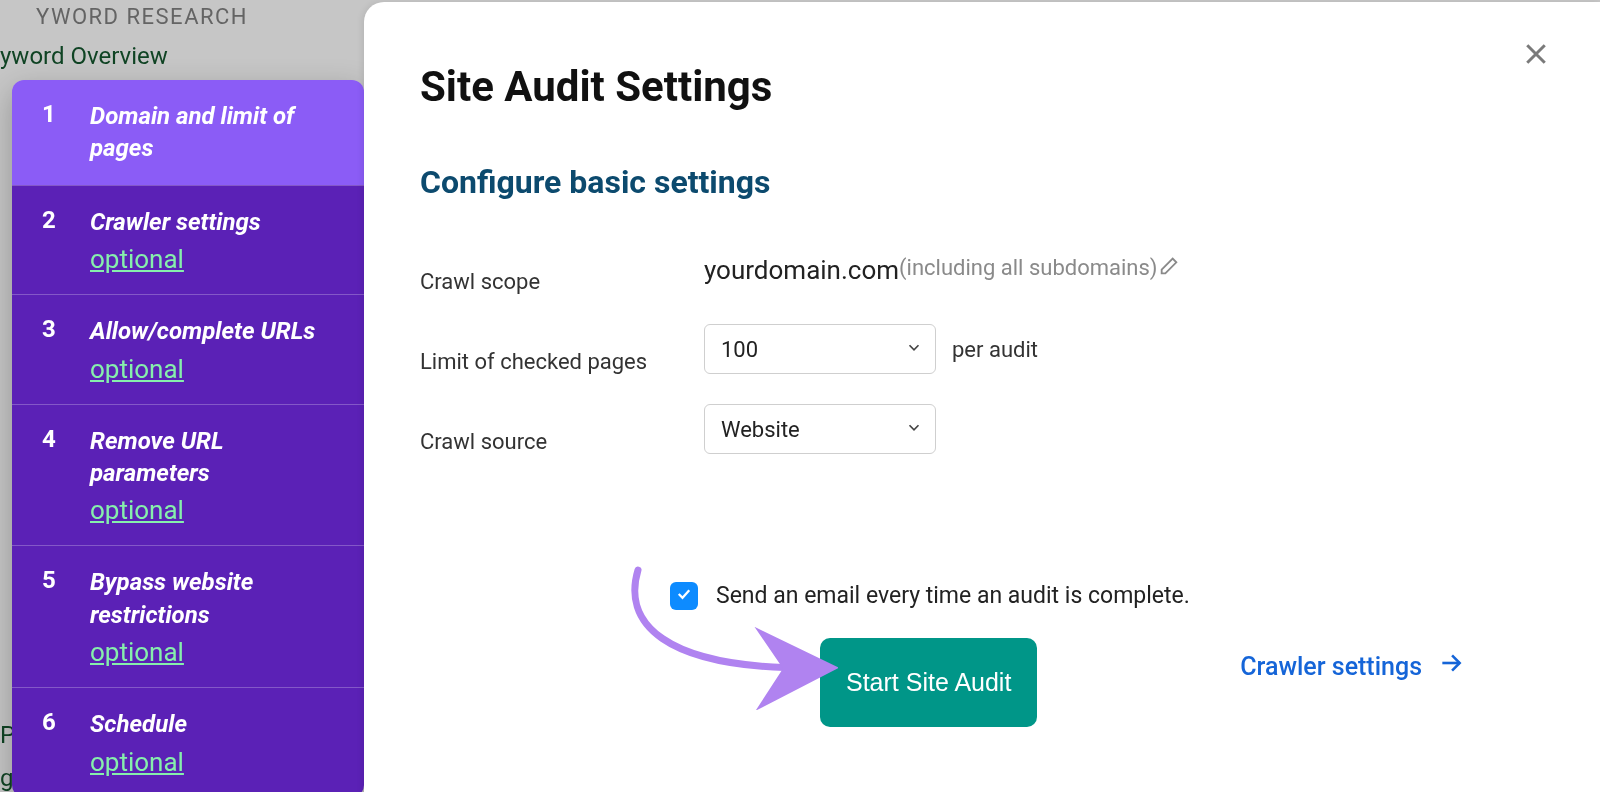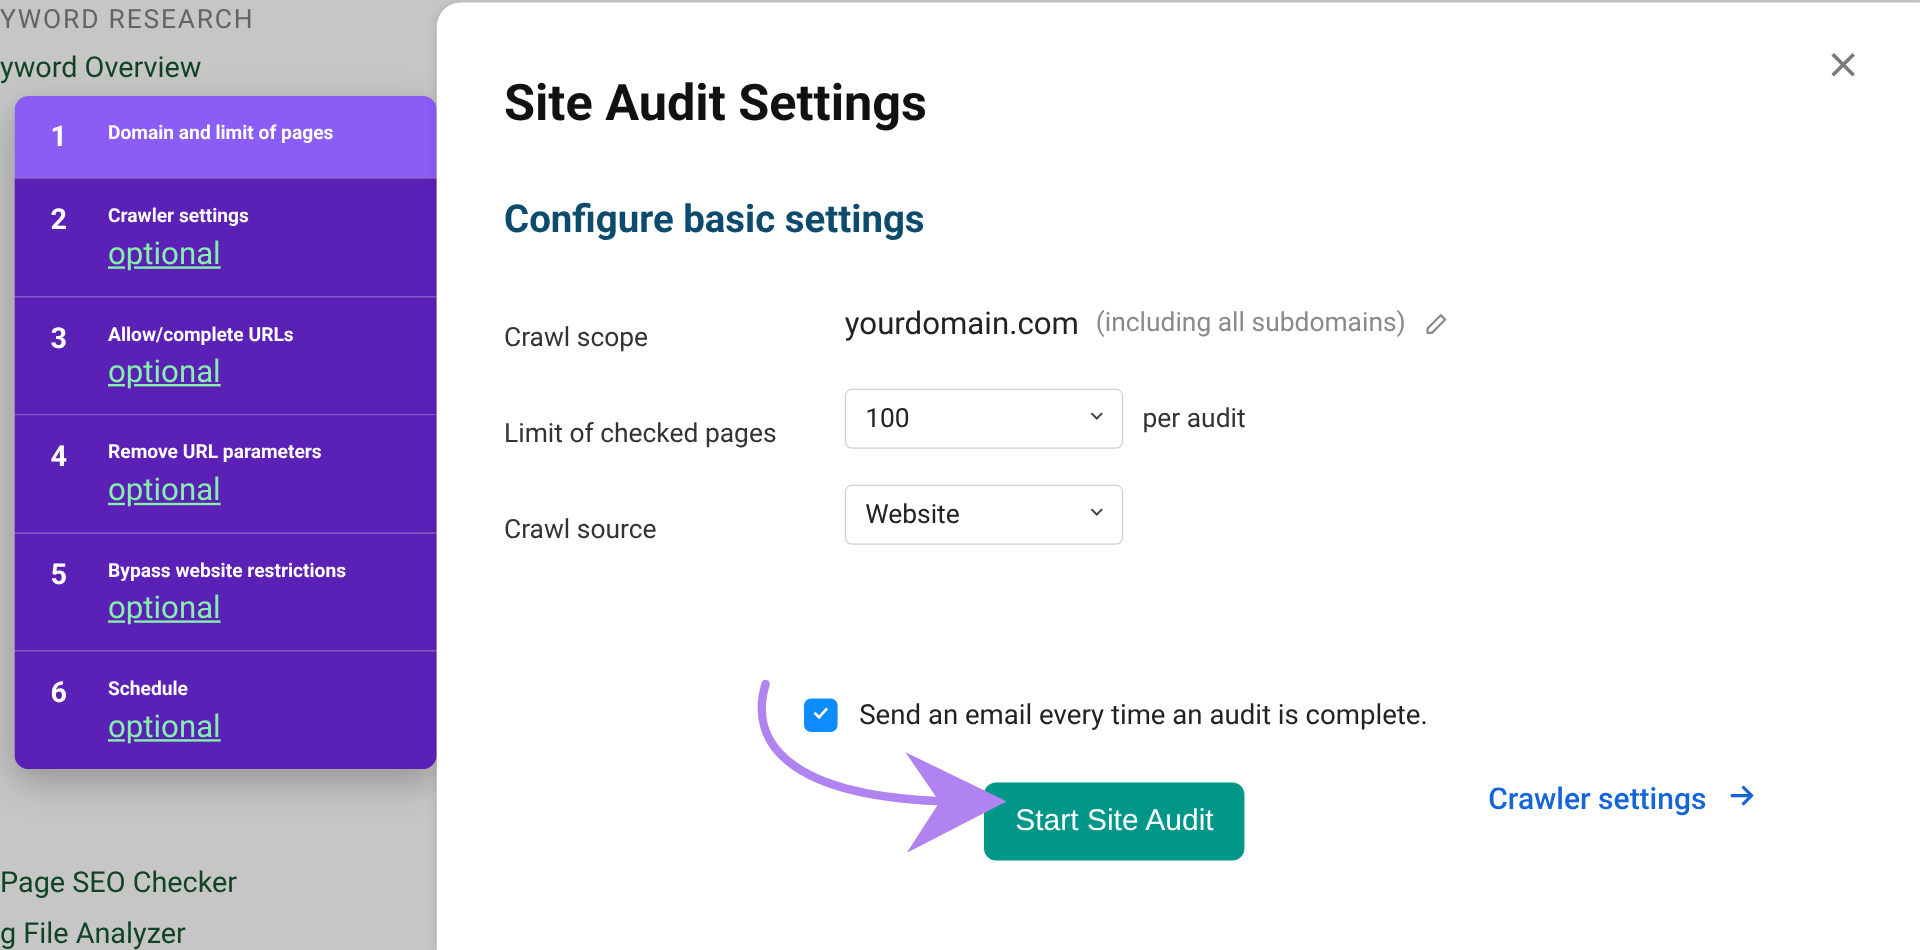--- a/index.html
+++ b/index.html
@@ -12,62 +12,62 @@
   .bg-text { position: absolute; left: 0; font-size: 24px; color: #14532d; }
   .bg-heading { position: absolute; left: 0; font-size: 22px; color: #7a7a7a; letter-spacing: 1.5px; }
 
   
   .steps { position: absolute; top: 80px; left: 12px; width: 352px; border-radius: 12px; overflow: hidden; box-shadow: 0 10px 30px rgba(0,0,0,0.25); }
   .step { background: #5b21b6; color: #ffffff; padding: 20px 22px 20px 30px; border-top: 1px solid rgba(255,255,255,0.25); display: flex; gap: 28px; align-items: flex-start; cursor: pointer; }
   .step:first-child { border-top: none; }
   .step.active { background: #8b5cf6; }
   .step .num { font-size: 24px; font-weight: 700; width: 20px; flex: 0 0 auto; }
   .step .body { flex: 1 1 auto; }
-  .step .title { font-size: 16px; font-weight: 700; line-height: 1.35; }
+  .step .title { font-size: 24px; font-weight: 700; line-height: 1.35; font-style: italic; }
   .step .opt { font-size: 26px; font-weight: 400; color: #86efac; margin-top: 6px; text-decoration: underline; }
 
   
   .modal { position: absolute; top: 2px; left: 364px; right: 0; bottom: 0; background: #ffffff; border-top-left-radius: 20px; box-shadow: -2px 0 6px rgba(0,0,0,0.08); padding: 60px 60px 40px 56px; }
   .close-btn { position: absolute; top: 34px; right: 44px; width: 40px; height: 40px; display: flex; align-items: center; justify-content: center; cursor: pointer; color: #7a7a7a; }
   .close-btn svg { width: 30px; height: 30px; stroke: currentColor; stroke-width: 2.4; }
 
   .modal h1 { font-size: 42px; font-weight: 700; color: #111; margin-bottom: 52px; }
   .modal h2 { font-size: 32px; font-weight: 700; color: #0c4a6e; margin-bottom: 44px; }
 
   .form-row { display: flex; align-items: center; margin-bottom: 30px; }
   .form-label { width: 284px; font-size: 22px; color: #333; margin-top: 24px; }
-  .form-value { display: flex; align-items: center; gap: 14px; font-size: 24px; color: #222; }
+  .form-value { display: flex; align-items: flex-start; font-size: 24px; color: #222; }
   .subtext { font-size: 22px; color: #8a8a8a; }
   .edit-icon { color: #8a8a8a; display: inline-flex; }
   .edit-icon svg { width: 22px; height: 22px; stroke: currentColor; stroke-width: 2; fill: none; }
 
   .select { position: relative; width: 232px; height: 50px; border: 1px solid #cfcfcf; border-radius: 6px; display: flex; align-items: center; padding: 0 44px 0 16px; font-size: 22px; color: #222; background: #fff; cursor: pointer; }
   .select .chev { position: absolute; right: 12px; top: 50%; transform: translateY(-50%); color: #444; }
   .select .chev svg { width: 18px; height: 18px; stroke: currentColor; stroke-width: 2.2; fill: none; }
   .after-select { font-size: 22px; color: #333; margin-left: 16px; }
 
   
   .email-row { position: absolute; left: 670px; top: 580px; display: flex; align-items: flex-start; gap: 18px; }
   .checkbox { width: 28px; height: 28px; border-radius: 6px; background: #0d8bff; display: flex; align-items: center; justify-content: center; cursor: pointer; }
   .checkbox svg { width: 18px; height: 18px; stroke: #fff; stroke-width: 3; fill: none; }
   .email-label { font-size: 23px; color: #222; }
 
-  .start-btn { position: absolute; left: 820px; top: 650px; background: #009688; color: #fff; font-size: 25px; font-weight: 500; padding: 18px 26px; border-radius: 10px; border: none; cursor: pointer; }
+  .start-btn { position: absolute; left: 820px; top: 636px; background: #009688; color: #fff; font-size: 25px; font-weight: 500; padding: 30px 26px; border-radius: 10px; border: none; cursor: pointer; }
 
   .crawler-link { position: absolute; right: 136px; top: 648px; display: flex; align-items: center; gap: 16px; color: #1565d8; font-size: 25px; font-weight: 500; cursor: pointer; }
   .crawler-link svg { width: 26px; height: 26px; stroke: currentColor; stroke-width: 2.4; fill: none; }
 
   
   .arrow-anno { position: absolute; left: 618px; top: 560px; pointer-events: none; }
 </style>
 </head>
 <body>
 
 <div class="bg-layer">
-  <div class="bg-heading" style="top:4px;">YWORD RESEARCH</div>
+  <div class="bg-heading" style="top:4px;padding-left:36px;">YWORD RESEARCH</div>
   <div class="bg-text" style="top:42px;">yword Overview</div>
   <div class="bg-text" style="top:721px;">Page SEO Checker</div>
   <div class="bg-text" style="top:764px;">g File Analyzer</div>
 </div>
 <div class="bg-overlay"></div>
 
 <div class="steps">
   <div class="step active">
     <div class="num">1</div>
     <div class="body">

